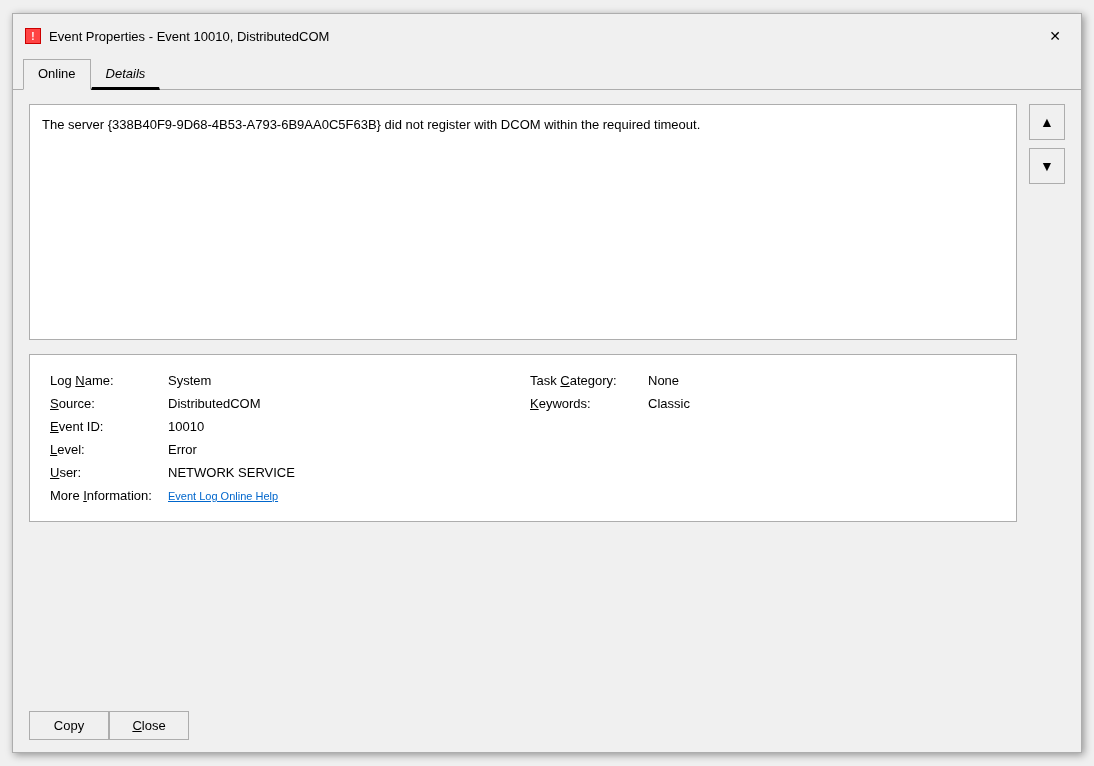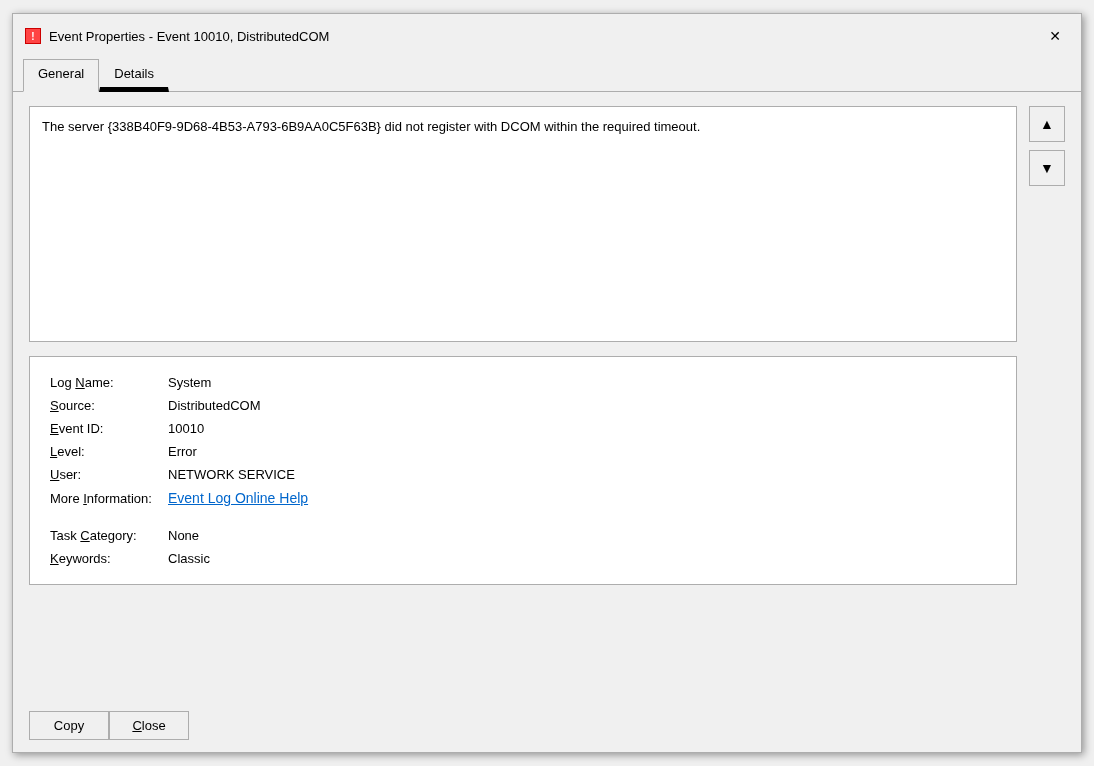--- a/index.html
+++ b/index.html
@@ -80,21 +80,22 @@
     }
 
     .tab.active {
       background: #f0f0f0;
       border: 1px solid #adadad;
       border-bottom: 1px solid #f0f0f0;
       z-index: 1;
     }
 
     .tab.inactive {
-      border-bottom: 5px solid #000000;
+      border-bottom: 3px solid #000000;
+      font-style: italic;
     }
 
     .content-area {
       flex: 1;
       padding: 14px 16px;
       display: flex;
       gap: 12px;
     }
 
     .main-panel {
@@ -115,21 +116,21 @@
       overflow-y: auto;
       flex-shrink: 0;
       height: 236px;
     }
 
     .info-grid {
       border: 1px solid #adadad;
       background: #fff;
       padding: 14px 20px;
       display: grid;
-      grid-template-columns: 1fr;
+      grid-template-columns: 1fr 1fr;
       gap: 14px;
     }
 
     .info-column {
       display: flex;
       flex-direction: column;
       gap: 0;
     }
 
     .info-row {
@@ -151,21 +152,21 @@
     }
 
     .info-value {
       font-size: 13px;
     }
 
     .info-link {
       color: #0066cc;
       text-decoration: underline;
       cursor: pointer;
-      font-size: 14px;
+      font-size: 11px;
     }
 
     .side-buttons {
       display: flex;
       flex-direction: column;
       gap: 8px;
       padding-top: 0;
       justify-content: flex-start;
       align-items: center;
     }
@@ -210,21 +211,21 @@
         <rect x="0" y="0" width="16" height="16" fill="#CC0000"></rect>
         <rect x="1" y="1" width="14" height="14" fill="#FF4444"></rect>
         <text x="8" y="12" text-anchor="middle" fill="white" font-size="10" font-weight="bold">!</text>
       </svg>
     </div>
     <span class="title-bar-text">Event Properties - Event 10010, DistributedCOM</span>
     <button class="title-bar-close">✕</button>
   </div>
 
   <div class="tab-bar">
-    <div class="tab active">General</div>
+    <div class="tab active">Online</div>
     <div class="tab inactive">Details</div>
   </div>
 
   <div class="content-area">
     <div class="main-panel">
 
       <div class="message-box">
         <span>The server {338B40F9-9D68-4B53-A793-6B9AA0C5F63B} did not register with DCOM within the required timeout.</span>
       </div>
 

